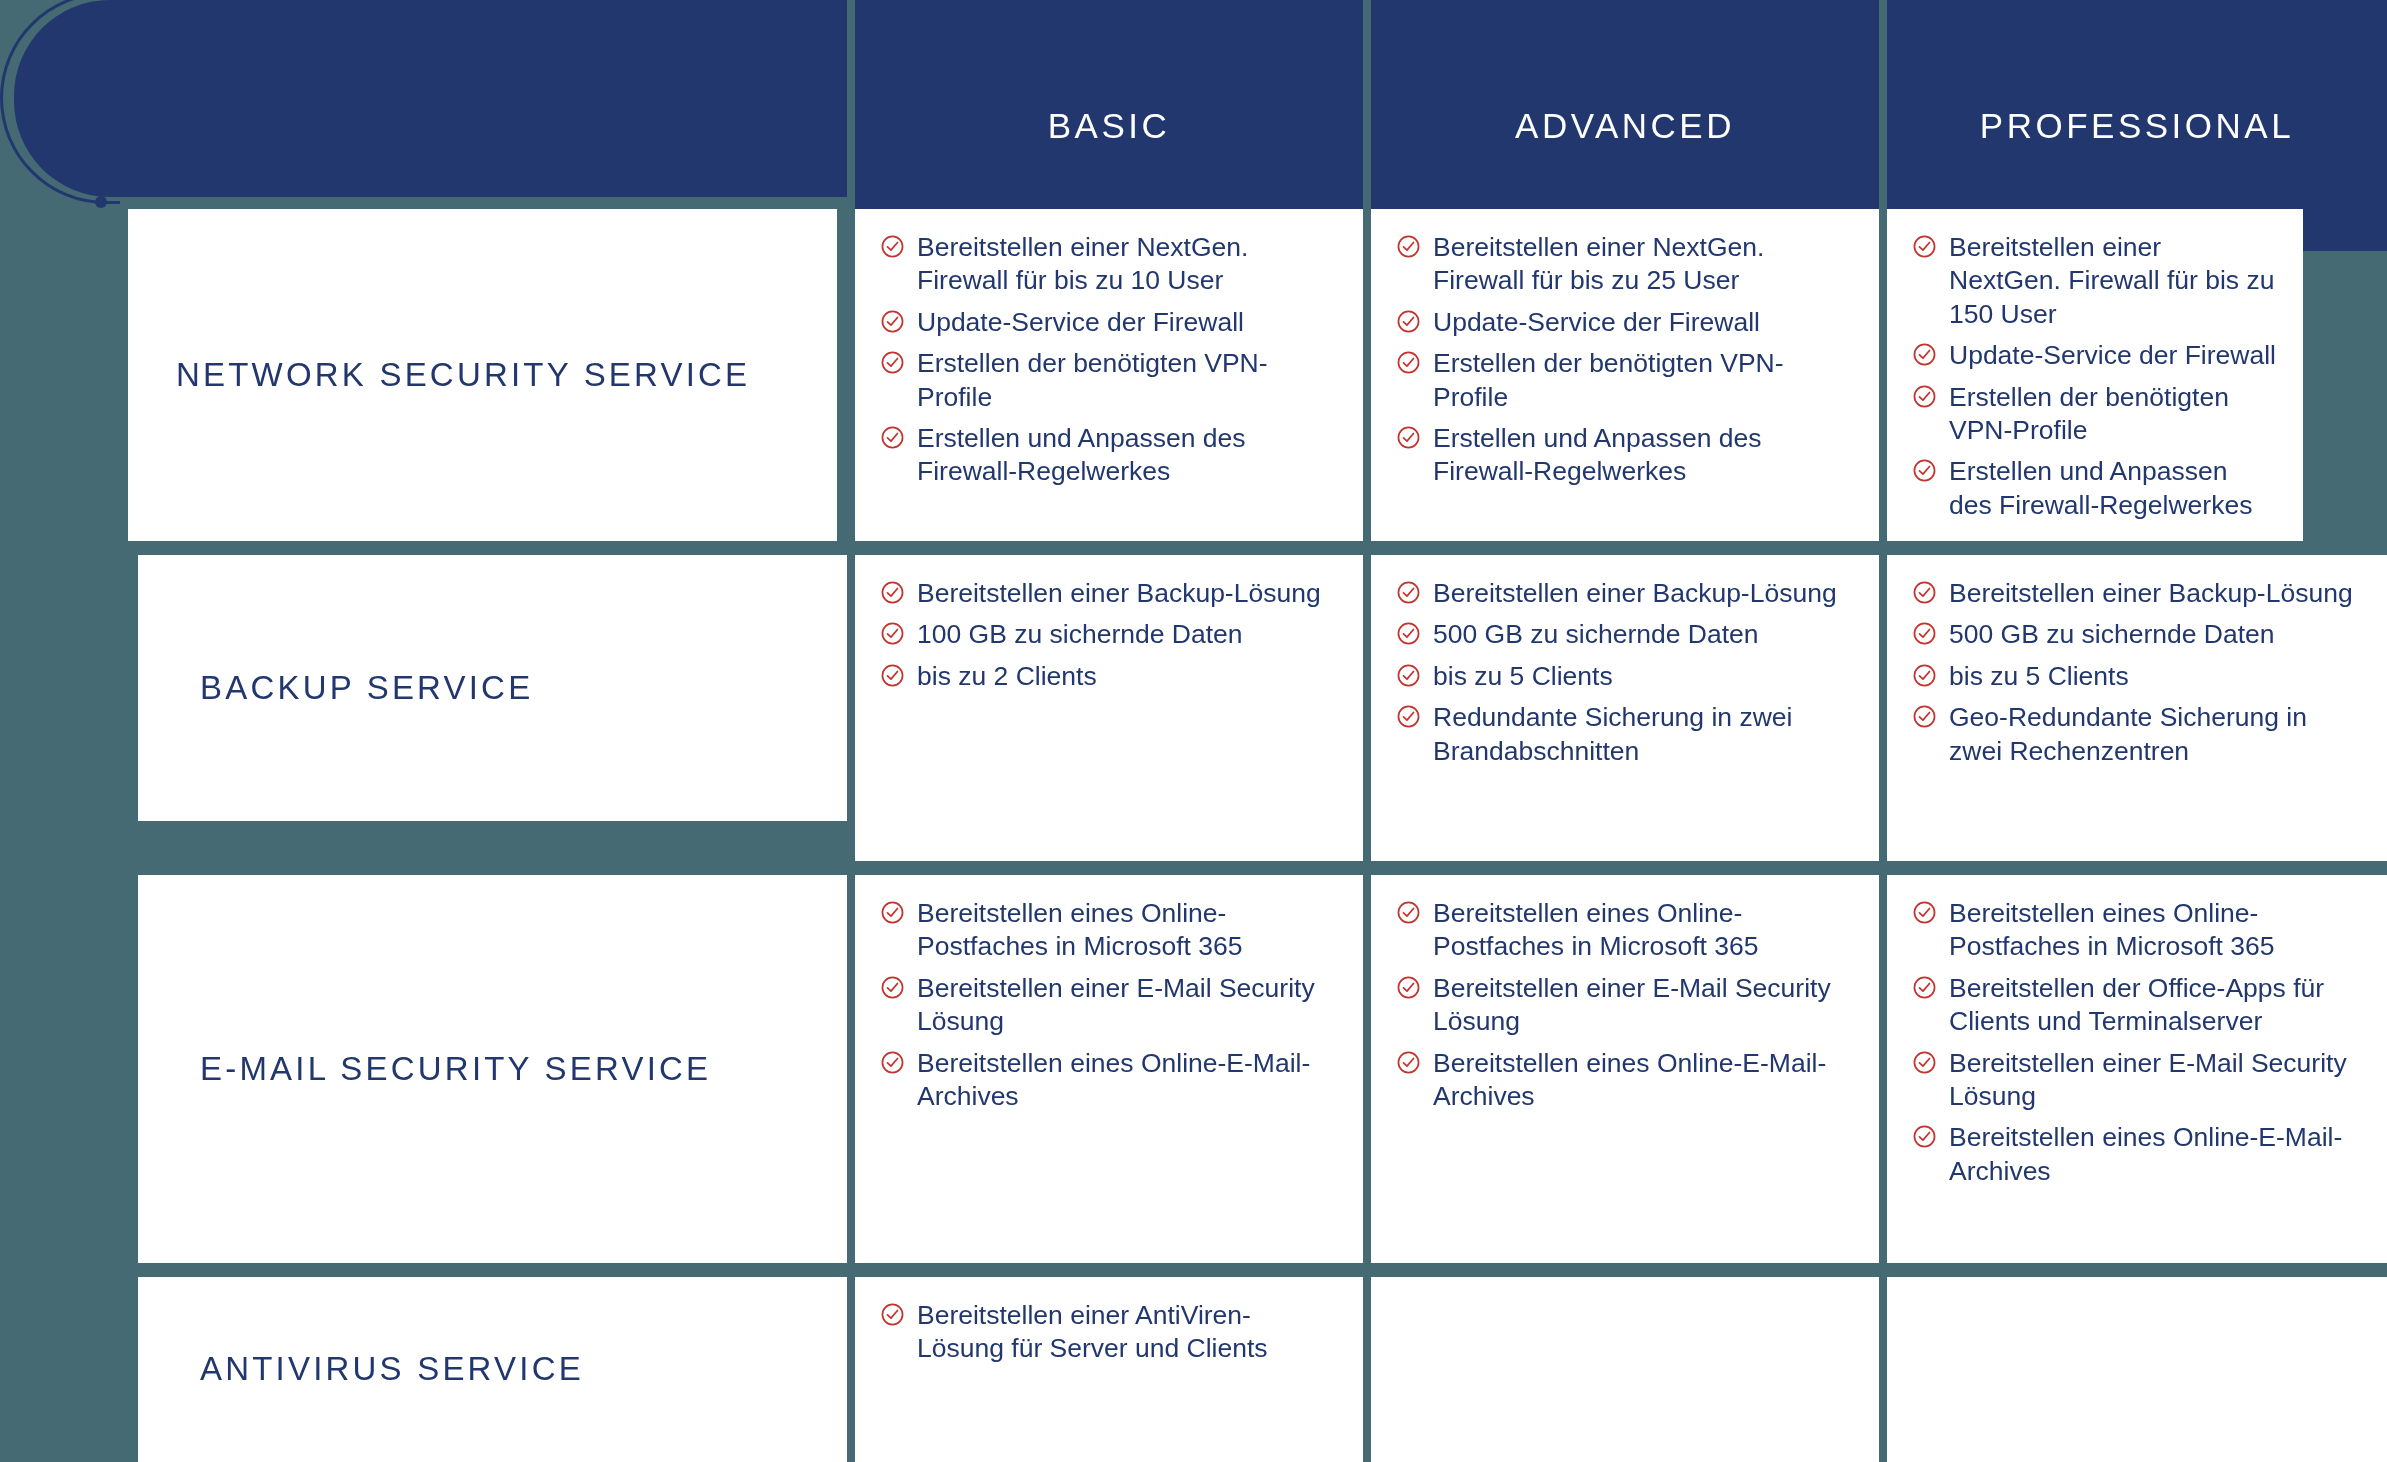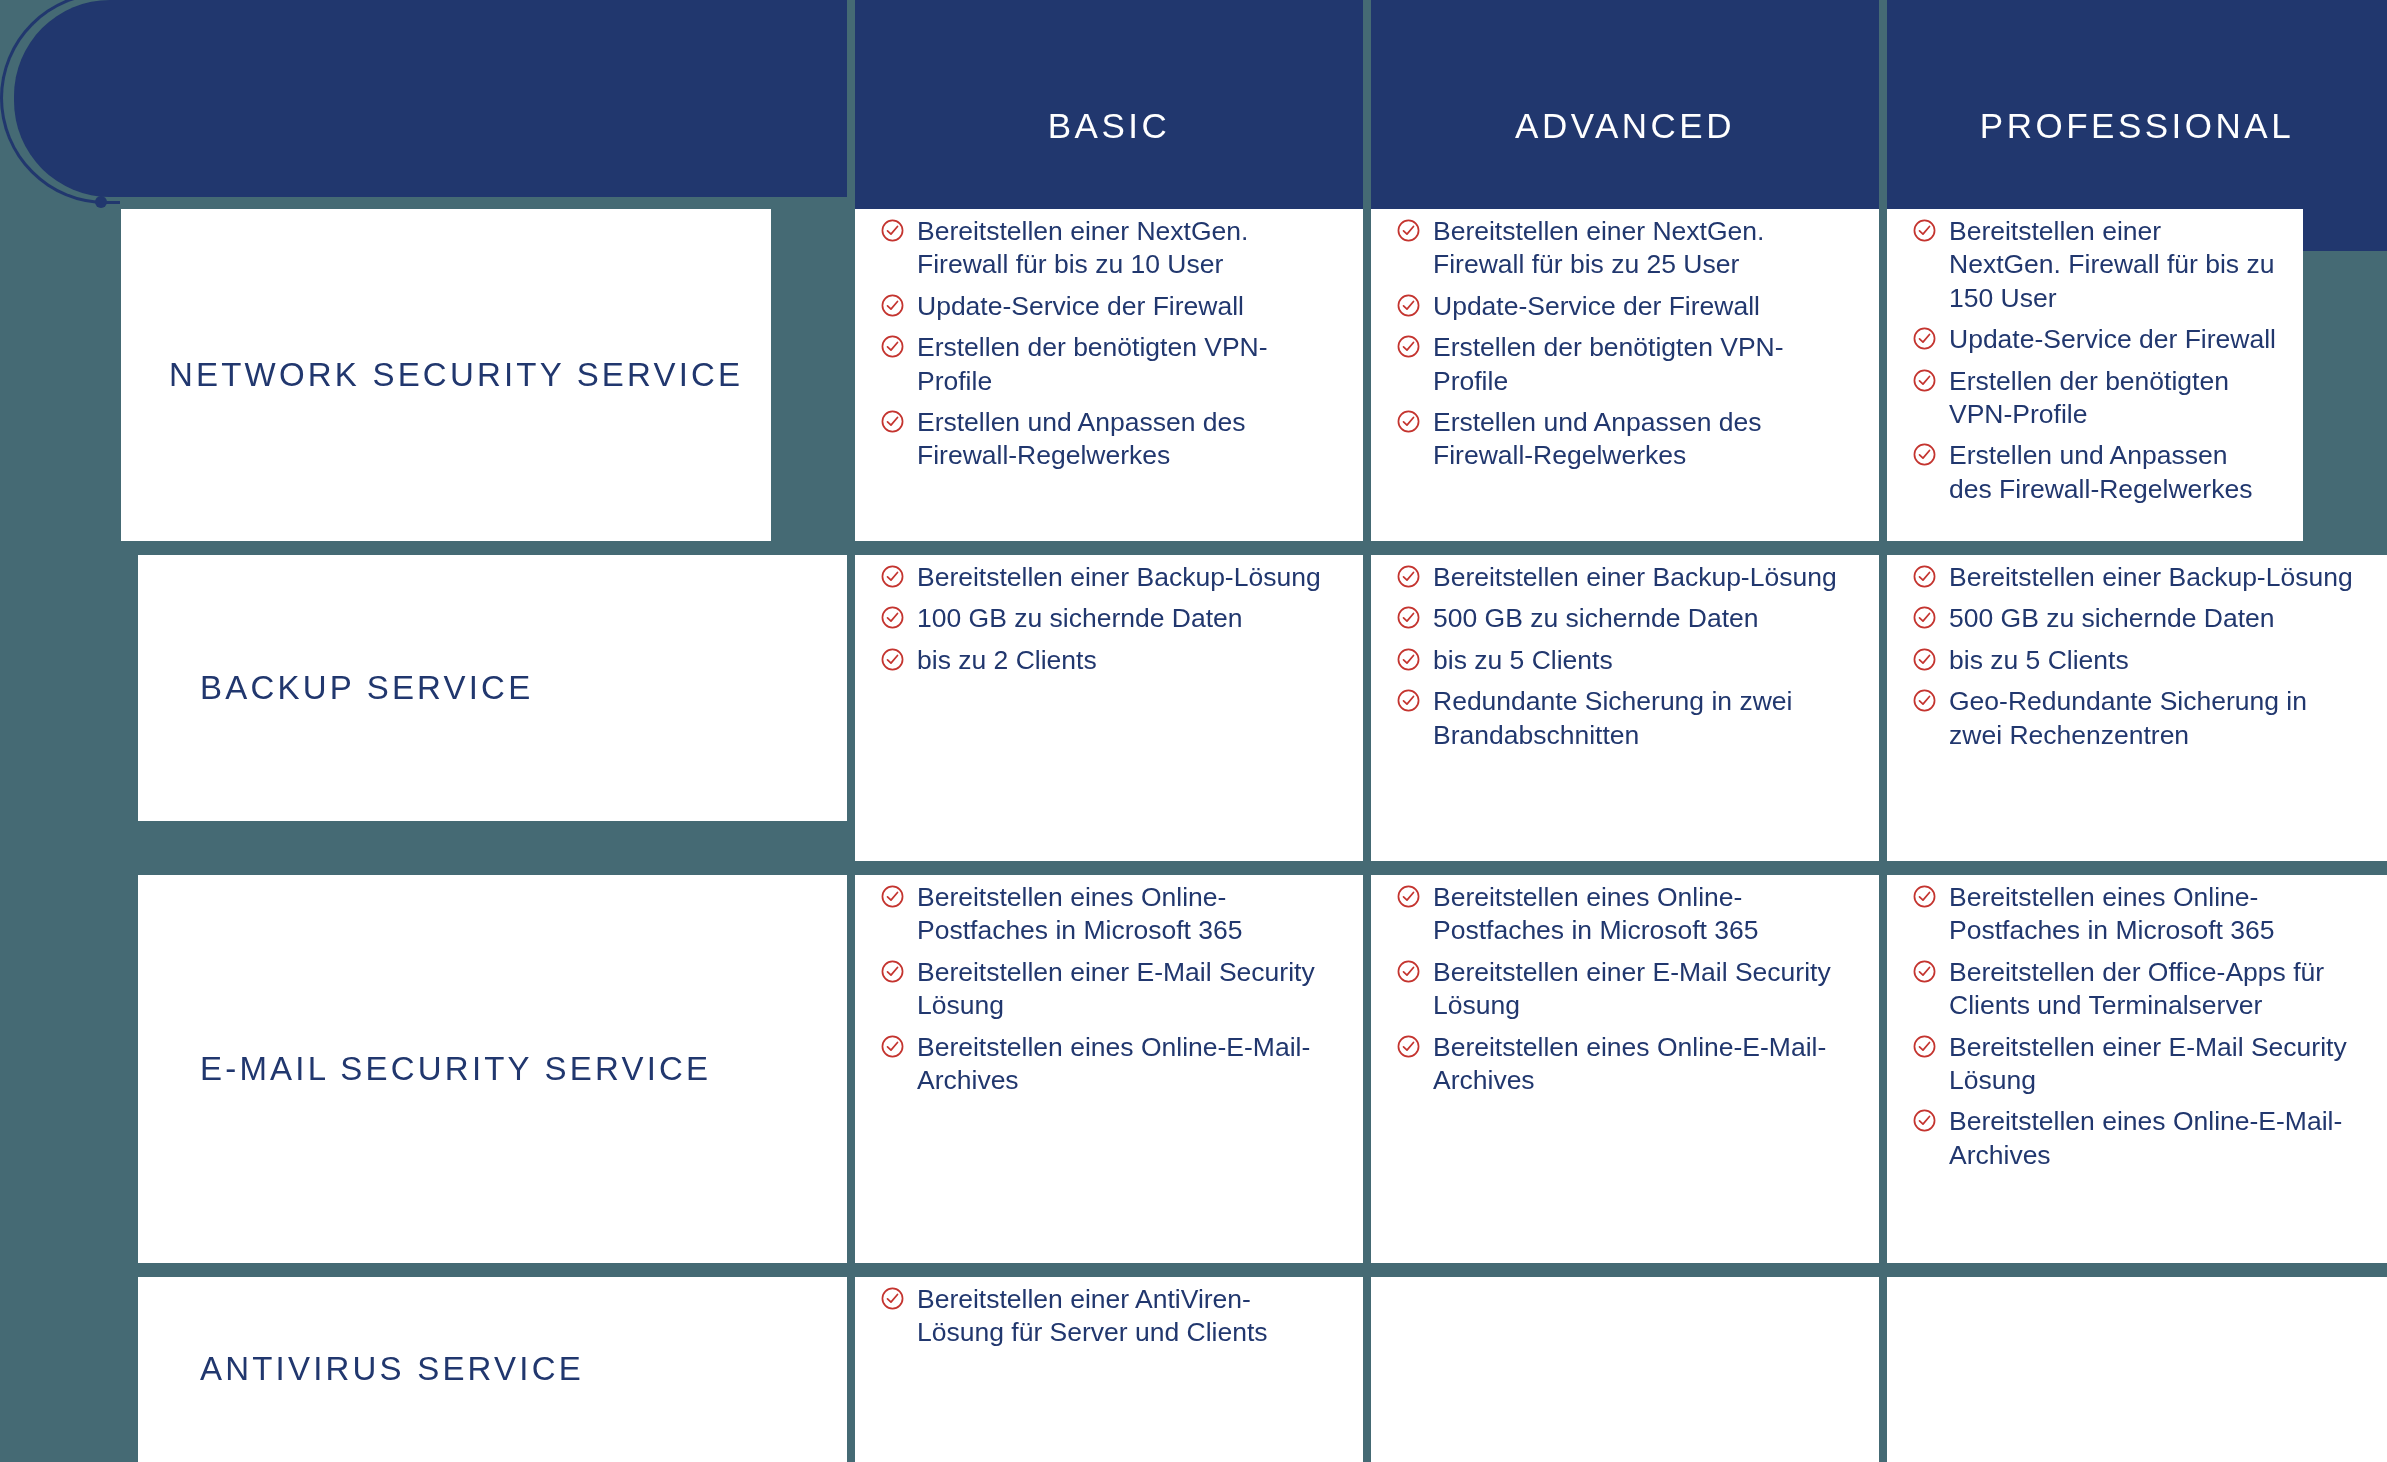--- a/index.html
+++ b/index.html
@@ -83,21 +83,21 @@
     font-size: 33px;
     letter-spacing: 3.2px;
     line-height: 1.35;
   }
 
   
   .cell {
     position: absolute;
     background: #ffffff;
     box-sizing: border-box;
-    padding: 6px 26px 10px 26px;
+    padding: 22px 26px 10px 26px;
     overflow: hidden;
   }
 
   ul.features {
     list-style: none;
     margin: 0;
     padding: 0;
   }
   ul.features li {
     position: relative;
@@ -129,21 +129,21 @@
   <div class="head-cell" style="left:855px; width:508px;">
     <span>BASIC</span>
   </div>
   <div class="head-cell" style="left:1371px; width:508px;">
     <span>ADVANCED</span>
   </div>
   <div class="head-cell" style="left:1887px; width:500px;">
     <span>PROFESSIONAL</span>
   </div>
 
-  <div class="row-label" style="left:121px; top:209px; width:650px; height:332px;padding-left:48px;">
+  <div class="row-label" style="left:128px; top:209px; width:709px; height:332px;padding-left:48px;">
     <span>NETWORK SECURITY SERVICE</span>
   </div>
   <div class="cell" style="left:855px; top:209px; width:508px; height:332px;">
     <ul class="features">
       <li><span class="check">
             <svg width="23" height="23" viewBox="0 0 24 24">
               <circle cx="12" cy="12" r="10.5" fill="none" stroke="#c4342f" stroke-width="1.8"></circle>
               <path d="M6.8 12.4 L10.4 15.8 L17.2 7.8" fill="none" stroke="#c4342f" stroke-width="1.8" stroke-linecap="round" stroke-linejoin="round"></path>
             </svg>
           </span><span>Bereitstellen einer NextGen. Firewall für bis zu 10 User</span></li>

